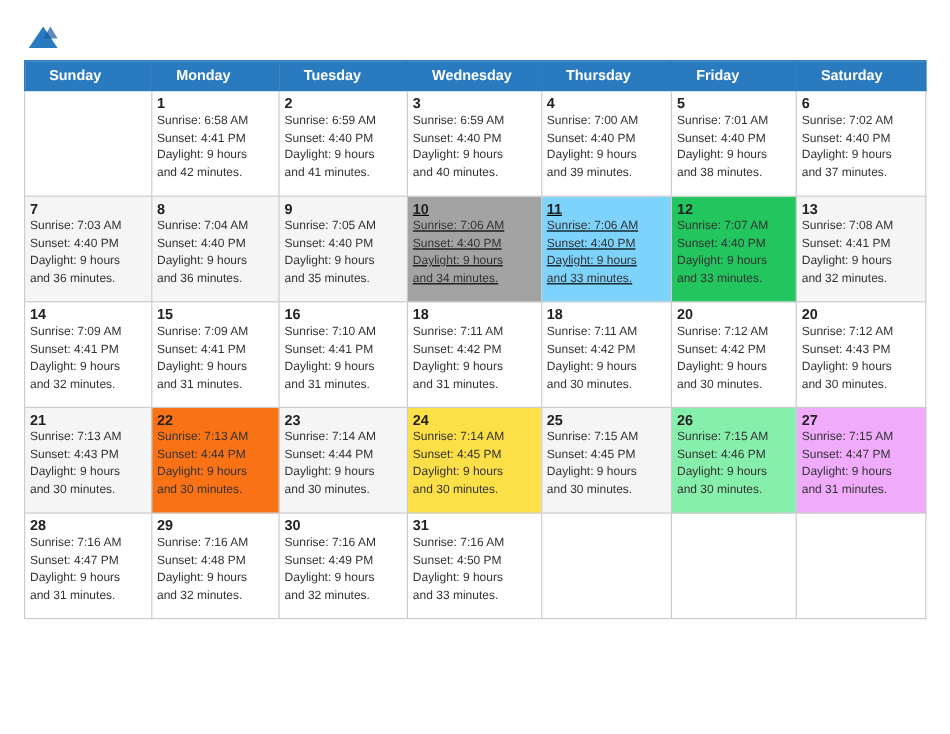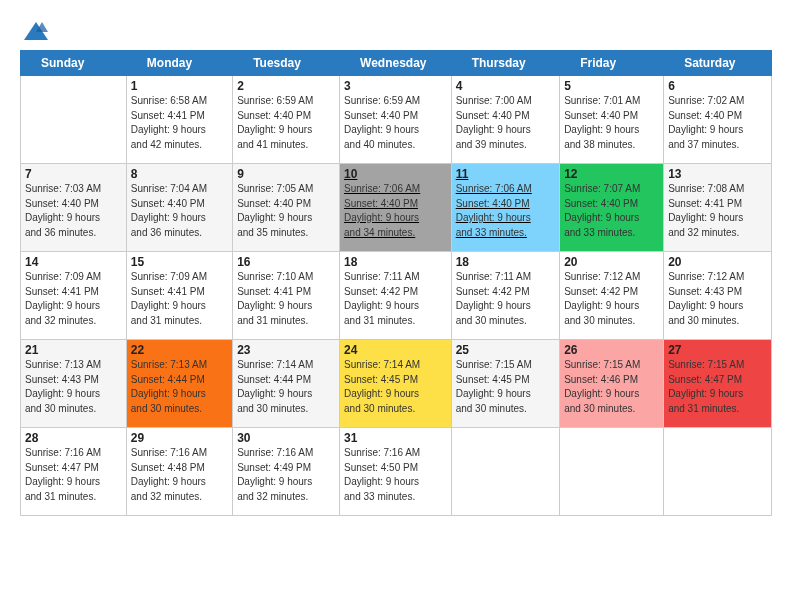--- a/index.html
+++ b/index.html
@@ -232,25 +232,25 @@
             <div class="day-info">Sunrise: 7:14 AM<br>Sunset: 4:44 PM<br>Daylight: 9 hours<br>and 30 minutes.</div>
           </td>
           <td style="background: #fde047;">
             <span class="day-num">24</span>
             <div class="day-info">Sunrise: 7:14 AM<br>Sunset: 4:45 PM<br>Daylight: 9 hours<br>and 30 minutes.</div>
           </td>
           <td style="background: rgb(245, 245, 245);">
             <span class="day-num">25</span>
             <div class="day-info">Sunrise: 7:15 AM<br>Sunset: 4:45 PM<br>Daylight: 9 hours<br>and 30 minutes.</div>
           </td>
-          <td style="background: #fca5a5; margin-top: 20px;">
+          <td style="background: #86efac; margin-top: 20px;">
             <span class="day-num">26</span>
             <div class="day-info">Sunrise: 7:15 AM<br>Sunset: 4:46 PM<br>Daylight: 9 hours<br>and 30 minutes.</div>
           </td>
-          <td style="background: #ef4444;">
+          <td style="background: #f0abfc;">
             <span class="day-num">27</span>
             <div class="day-info">Sunrise: 7:15 AM<br>Sunset: 4:47 PM<br>Daylight: 9 hours<br>and 31 minutes.</div>
           </td>
         </tr>
         <tr>
           <td>
             <span class="day-num">28</span>
             <div class="day-info">Sunrise: 7:16 AM<br>Sunset: 4:47 PM<br>Daylight: 9 hours<br>and 31 minutes.</div>
           </td>
           <td>

